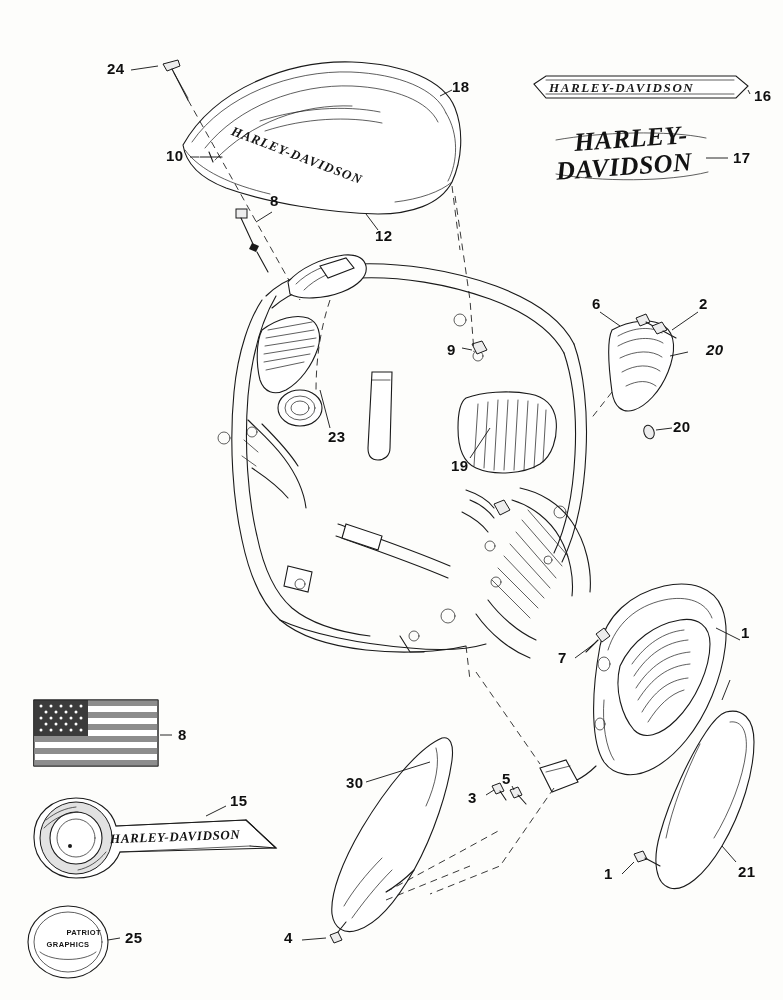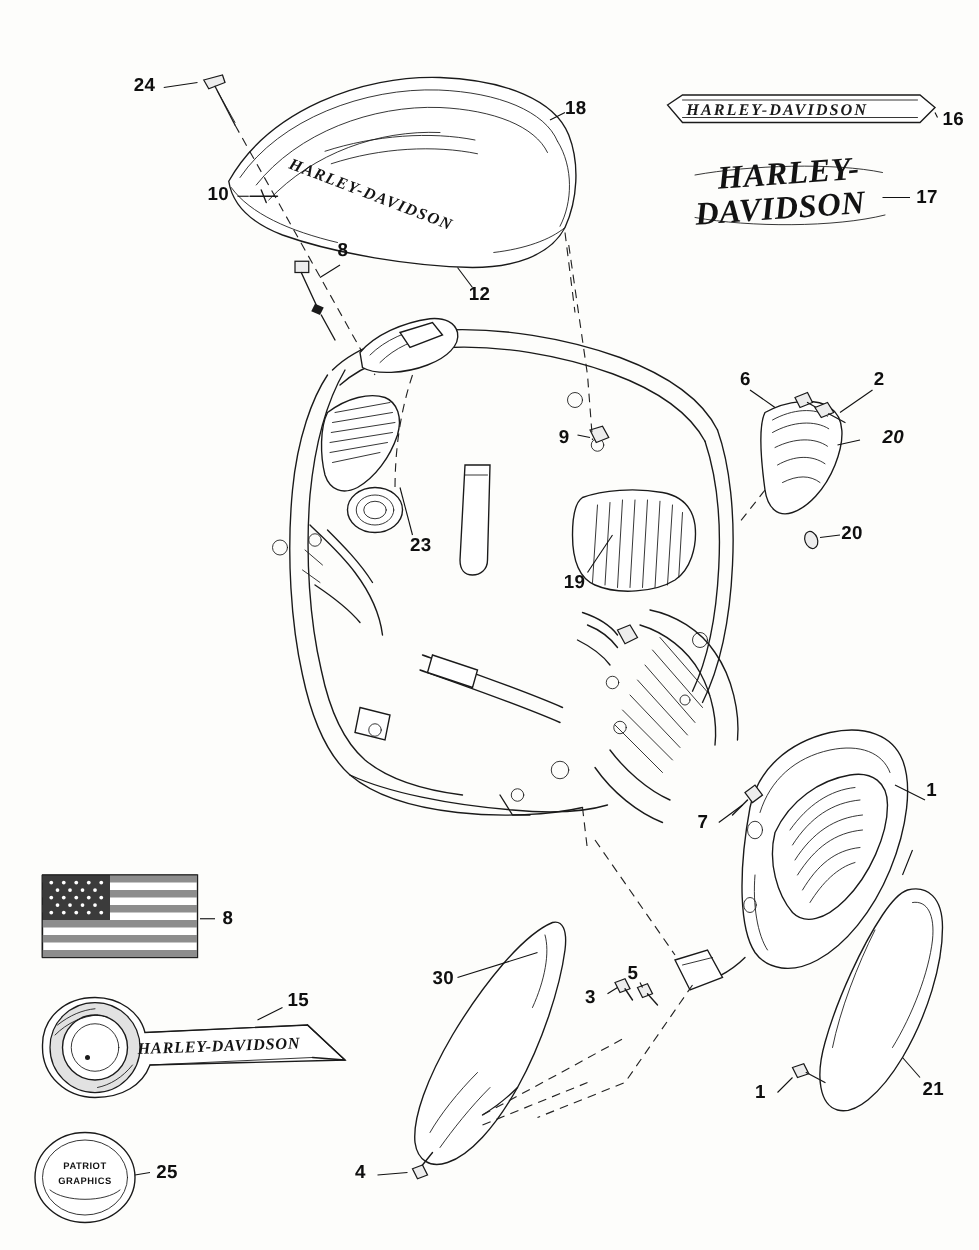--- a/index.html
+++ b/index.html
@@ -447,21 +447,21 @@
       <path class="lnt" d="M556,140 C600,132 668,130 706,138"></path>
       <path class="lnt" d="M556,174 C600,182 668,182 708,172"></path>
     </g>
     <path class="lead" d="M728,158 L706,158"></path>
   </svg>
 
   <div class="badge-text hd-bar" style="left:549px; top:80px;">HARLEY-DAVIDSON</div>
   <div class="badge-text hd-big-1" style="left:574px; top:124px; transform:rotate(-4deg);">HARLEY-</div>
   <div class="badge-text hd-big-2" style="left:556px; top:152px; transform:rotate(-4deg);">DAVIDSON</div>
   <div class="badge-text hd-emblem-text" style="left:110px; top:829px; transform:rotate(-2deg);">HARLEY-DAVIDSON</div>
-  <div class="badge-text patriot-text" style="left:45px; top:928px; width:46px;">PATRIOT</div>
+  <div class="badge-text patriot-text" style="left:55px; top:928px; width:46px;text-align:right;">PATRIOT</div>
   <div class="badge-text patriot-text" style="left:41px; top:940px; width:54px;">GRAPHICS</div>
 
   <div class="callout" style="left:604px;  top:866px;">1</div>
   <div class="callout" style="left:699px;  top:296px;">2</div>
   <div class="callout" style="left:468px;  top:790px;">3</div>
   <div class="callout" style="left:284px;  top:930px;">4</div>
   <div class="callout" style="left:502px;  top:771px;">5</div>
   <div class="callout" style="left:592px;  top:296px;">6</div>
   <div class="callout" style="left:558px;  top:650px;">7</div>
   <div class="callout" style="left:270px;  top:193px;">8</div>

